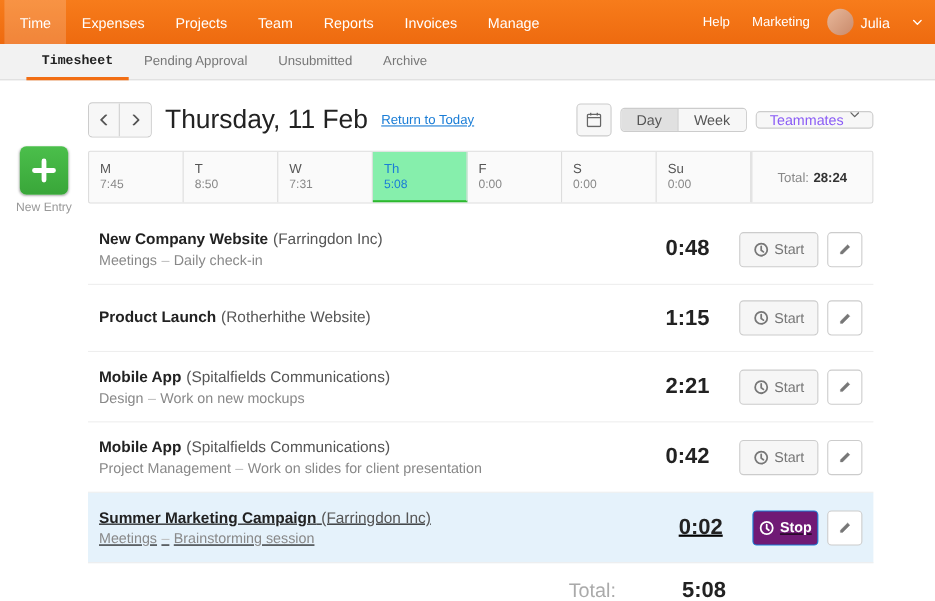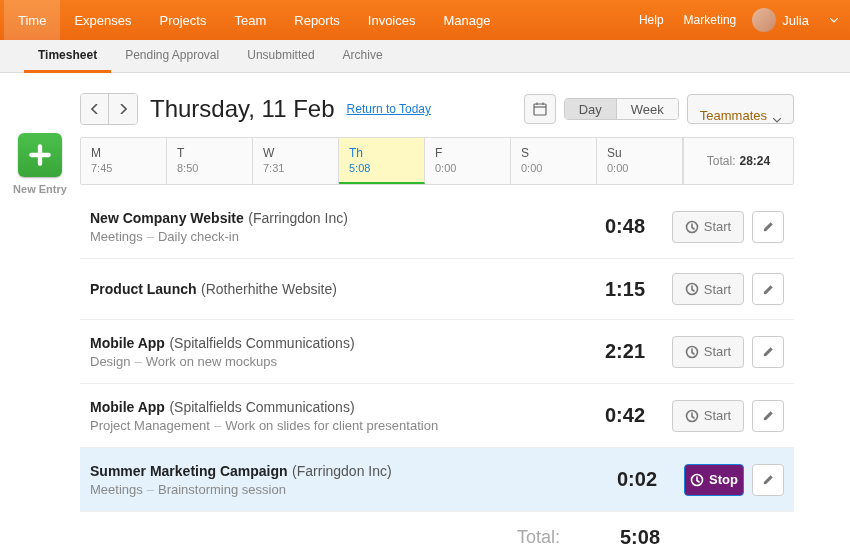--- a/index.html
+++ b/index.html
@@ -8,58 +8,58 @@
 .topnav { background: linear-gradient(#f77c1b, #ee6a0f); height: 40px; display: flex; align-items: center; padding: 0 4px; color: #fff; }
 .topnav .nav-item { padding: 0 14px; height: 40px; display: flex; align-items: center; font-size: 13px; cursor: pointer; }
 .topnav .nav-item.active { background: rgba(255,255,255,0.18); }
 .topnav-spacer { flex: 1; }
 .topnav .right-item { padding: 0 10px; font-size: 12px; cursor: pointer; }
 .avatar { width: 24px; height: 24px; border-radius: 50%; background: linear-gradient(135deg, #e8b89a, #c98a6b); margin-left: 6px; }
 .user-name { padding: 0 8px 0 6px; font-size: 13px; display: flex; align-items: center; gap: 21px; }
 
 .subnav { background: #f2f2f2; border-bottom: 1px solid #ddd; height: 33px; display: flex; align-items: center; padding: 0 24px; gap: 0; }
 .subnav .tab { padding: 0 14px; height: 33px; display: flex; align-items: center; font-size: 12px; color: #777; cursor: pointer; border-bottom: 3px solid transparent; }
-.subnav .tab.active { color: #222; font-weight: 600; border-bottom-color: #f26e14; }
+.subnav .tab.active { color: #222; font-weight: 600; border-bottom-color: #f26e14; font-family: Liberation Mono, monospace; }
 
 .content { display: flex; padding: 20px 0 0 0; }
 .sidebar { width: 80px; display: flex; flex-direction: column; align-items: center; padding-top: 40px; }
 .new-entry-btn { width: 44px; height: 44px; border-radius: 6px; background: linear-gradient(#4bbf4b, #39a639); display: flex; align-items: center; justify-content: center; box-shadow: 0 1px 2px rgba(0,0,0,0.3); cursor: pointer; }
 .new-entry-btn svg { width: 26px; height: 26px; }
-.new-entry-label { font-size: 11px; color: #999; margin-top: 6px; font-weight: bold; }
+.new-entry-label { font-size: 11px; color: #999; margin-top: 6px; }
 
 .main { flex: 1; padding-right: 56px; }
 
 .header-row { display: flex; align-items: center; margin-bottom: 12px; }
 .nav-arrows { display: flex; border: 1px solid #ccc; border-radius: 4px; overflow: hidden; margin-right: 12px; }
 .nav-arrows button { width: 28px; height: 30px; background: #f7f7f7; border: none; cursor: pointer; display: flex; align-items: center; justify-content: center; }
 .nav-arrows button:first-child { border-right: 1px solid #ccc; }
 .date-title { font-size: 24px; font-weight: 400; color: #222; margin-right: 12px; }
 .return-link { font-size: 12px; color: #1a7dd6; text-decoration: underline; cursor: pointer; }
 .header-spacer { flex: 1; }
 .cal-btn { width: 32px; height: 30px; border: 1px solid #ccc; border-radius: 4px; background: #f7f7f7; margin-right: 8px; display: flex; align-items: center; justify-content: center; cursor: pointer; }
 .view-toggle { display: flex; border: 1px solid #ccc; border-radius: 4px; overflow: hidden; margin-right: 8px; }
 .view-toggle button { padding: 0 14px; height: 20px; background: #f7f7f7; border: none; cursor: pointer; font-size: 13px; color: #555; }
 .view-toggle button.active { background: #e0e0e0; }
 .view-toggle button:first-child { border-right: 1px solid #ccc; }
-.teammates-btn { height: 30px; padding: 0 12px; border: 1px solid #ccc; border-radius: 4px; background: #f7f7f7; font-size: 13px; color: #a16207; cursor: pointer; display: flex; align-items: flex-end; gap: 6px; }
+.teammates-btn { height: 16px; padding: 0 12px; border: 1px solid #ccc; border-radius: 4px; background: #f7f7f7; font-size: 13px; color: #8b5cf6; cursor: pointer; display: flex; align-items: flex-start; gap: 6px; }
 
 .week-strip { display: flex; border: 1px solid #ddd; border-radius: 2px; overflow: hidden; background: #fafafa; margin-bottom: 10px; }
 .day-cell { flex: 1; padding: 8px 10px; border-right: 1px solid #ddd; cursor: pointer; }
 .day-cell:last-of-type { border-right: none; }
-.day-cell.active { background: #fef9c3; }
+.day-cell.active { background: #86efac; }
 .day-cell.active .day-abbr { color: #1a7dd6; }
 .day-cell.active .day-time { color: #1a7dd6; }
 .day-abbr { font-size: 12px; color: #555; font-weight: 500; }
 .day-time { font-size: 11px; color: #888; margin-top: 2px; }
 .day-cell.active { border-bottom: 2px solid #2eb82e; }
 .week-total { width: 110px; padding: 8px 10px; border-left: 1px solid #ddd; display: flex; align-items: center; justify-content: center; font-size: 12px; color: #888; }
 .week-total b { color: #333; margin-left: 4px; }
 
 .entry-row { display: flex; align-items: center; padding: 14px 10px; border-bottom: 1px solid #eee; }
-.entry-row.running { background: #e5f2fb; }
+.entry-row.running { background: #e5f2fb; text-decoration: underline; }
 .entry-info { flex: 1; }
 .entry-title { font-size: 14px; color: #222; font-weight: 700; display: inline; }
 .entry-client { font-size: 14px; color: #555; font-weight: 400; }
 .entry-sub { font-size: 13px; color: #888; margin-top: 2px; }
 .entry-time { font-size: 20px; font-weight: 600; color: #222; width: 70px; text-align: center; margin-right: 12px; }
 .start-btn { width: 72px; height: 32px; border: 1px solid #ccc; border-radius: 4px; background: #f6f6f6; display: flex; align-items: center; justify-content: center; gap: 5px; font-size: 13px; color: #777; cursor: pointer; margin-right: 8px; }
 .stop-btn { width: 60px; height: 32px; border: 1px solid #1a7dd6; border-radius: 4px; background: #701a75; display: flex; align-items: center; justify-content: center; gap: 5px; font-size: 13px; font-weight: 600; color: #fff; cursor: pointer; margin-right: 8px; text-align: right; }
 .edit-btn { width: 32px; height: 32px; border: 1px solid #ccc; border-radius: 4px; background: #fff; display: flex; align-items: center; justify-content: center; cursor: pointer; }
 
 .total-row { display: flex; align-items: center; padding: 14px 10px; }

